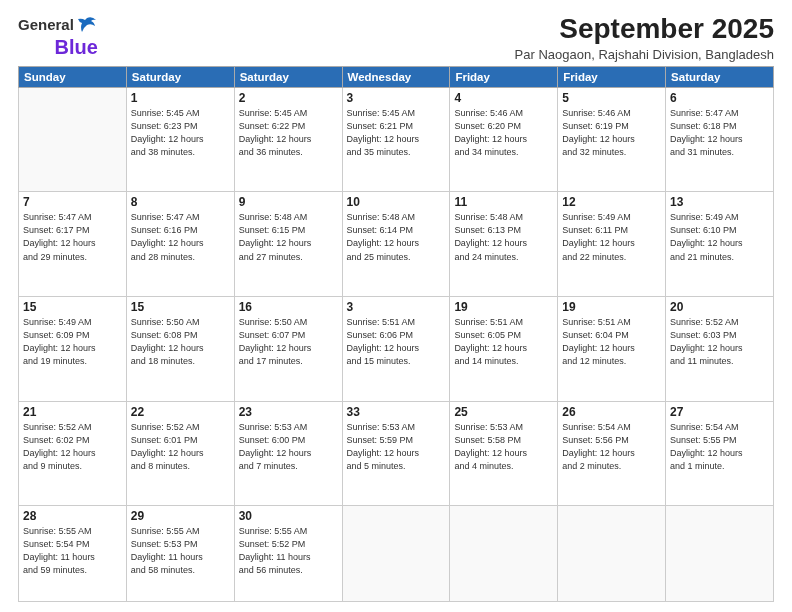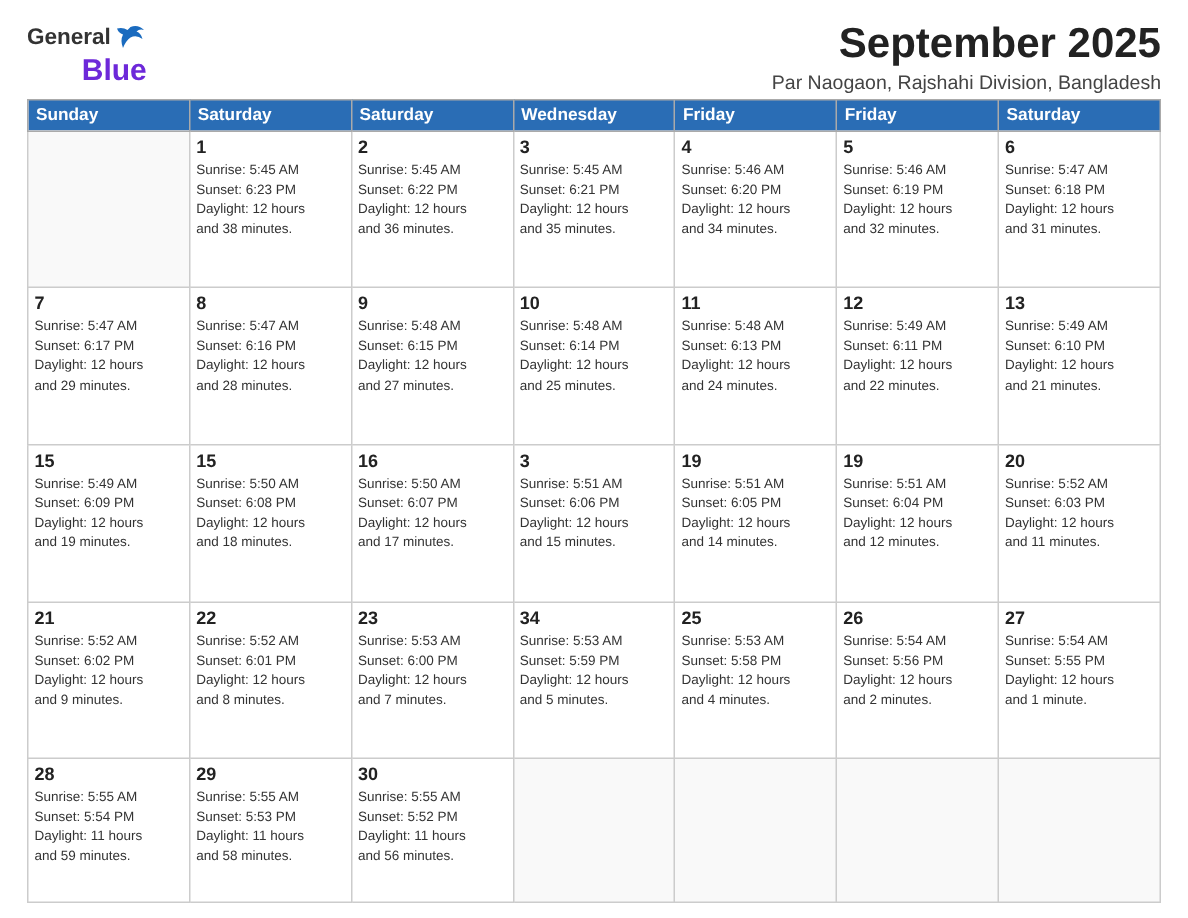--- a/index.html
+++ b/index.html
@@ -302,21 +302,21 @@
 and 8 minutes.</div>
           </td>
           <td>
             <span class="day-num">23</span>
             <div class="day-info" style="white-space: pre-line;">Sunrise: 5:53 AM
 Sunset: 6:00 PM
 Daylight: 12 hours
 and 7 minutes.</div>
           </td>
           <td>
-            <span class="day-num">34</span>
+            <span class="day-num">33</span>
             <div class="day-info" style="white-space: pre-line;">Sunrise: 5:53 AM
 Sunset: 5:59 PM
 Daylight: 12 hours
 and 5 minutes.</div>
           </td>
           <td>
             <span class="day-num">25</span>
             <div class="day-info" style="white-space: pre-line;">Sunrise: 5:53 AM
 Sunset: 5:58 PM
 Daylight: 12 hours

